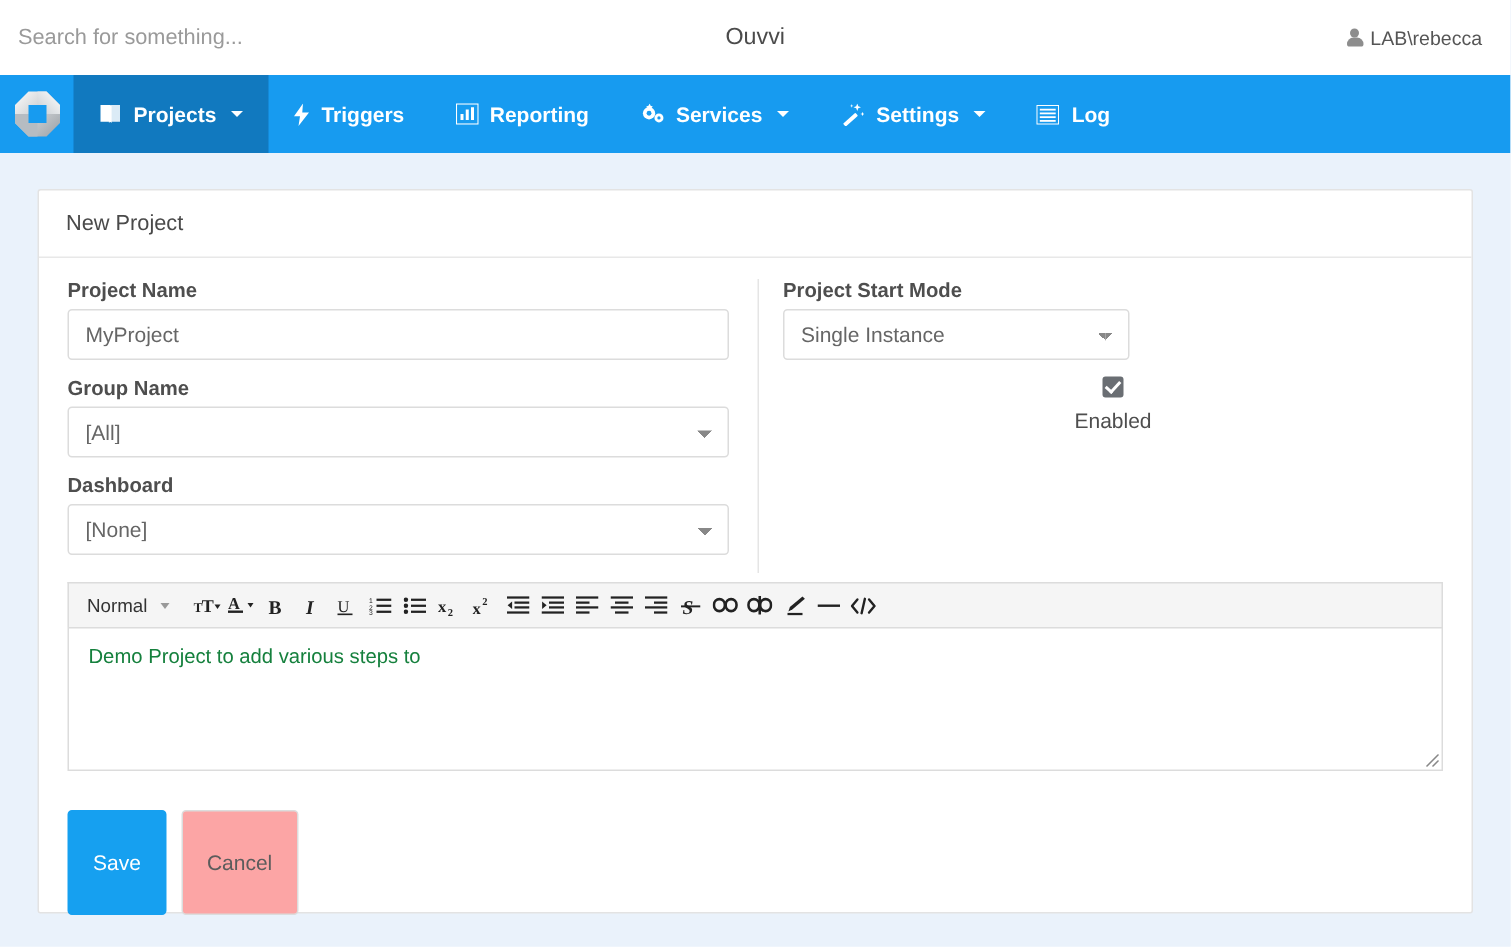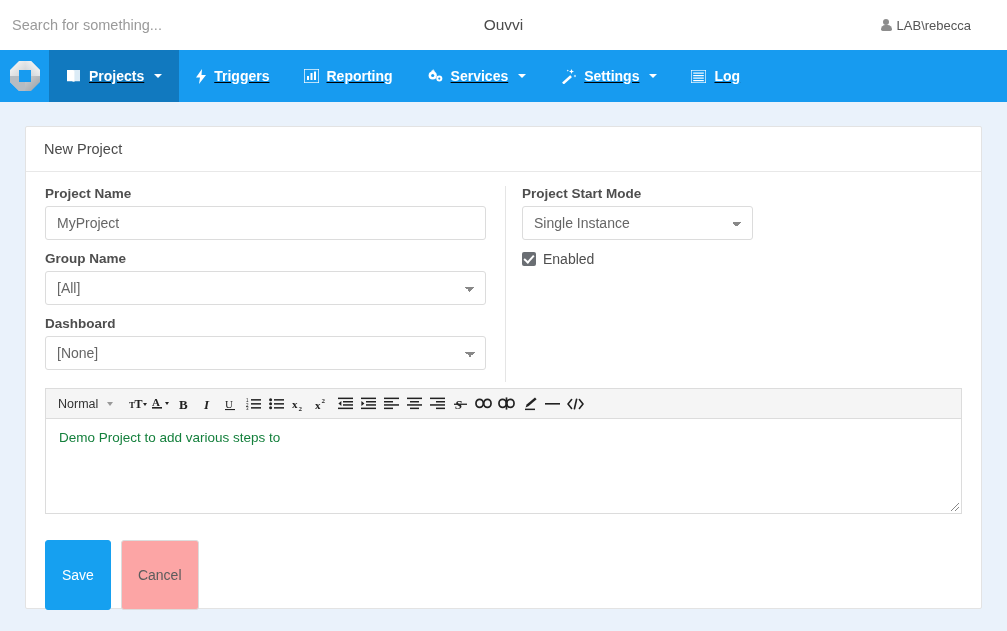--- a/index.html
+++ b/index.html
@@ -35,21 +35,21 @@
   .app-title {
     position: absolute;
     left: 0; right: 0;
     text-align: center;
     font-size: 15.5px;
     color: #4b4b4b;
     pointer-events: none;
   }
   .user-box {
     position: absolute;
-    right: 36px;
+    right: 19px;
     display: flex;
     align-items: center;
     gap: 5px;
     font-size: 13px;
     color: #555;
   }
   .user-icon { display: inline-block; width: 11px; height: 13px; position: relative; }
   .user-icon::before {
     content: ""; position: absolute; top: 0; left: 2.5px;
     width: 6px; height: 6px; border-radius: 50%; background: #8d8d8d;
@@ -59,21 +59,20 @@
     width: 11px; height: 6px; background: #8d8d8d;
     border-radius: 5px 5px 2px 2px;
   }
 
   
   .navbar {
     height: 52px;
     background: #179bf0;
     display: flex;
     align-items: stretch;
-    text-decoration: underline;
   }
   .logo-cell {
     width: 49px;
     display: flex; align-items: center; justify-content: center;
     background: #179bf0;
   }
   .logo {
     width: 32px; height: 32px; position: relative;
   }
   .nav-item {
@@ -152,20 +151,21 @@
       calc(100% - 10px) 15px;
     background-size: 5px 5px, 5px 5px;
     background-repeat: no-repeat;
     cursor: pointer;
   }
   .select-narrow { width: 231px; }
 
   .check-row {
     display: flex; align-items: center; gap: 7px;
     margin-top: 7px;
+    flex-direction: column;
   }
   .checkbox {
     width: 14px; height: 14px;
     background: #6a6e73;
     border-radius: 2px;
     position: relative;
     cursor: pointer;
     flex: none;
   }
   .checkbox::after {

